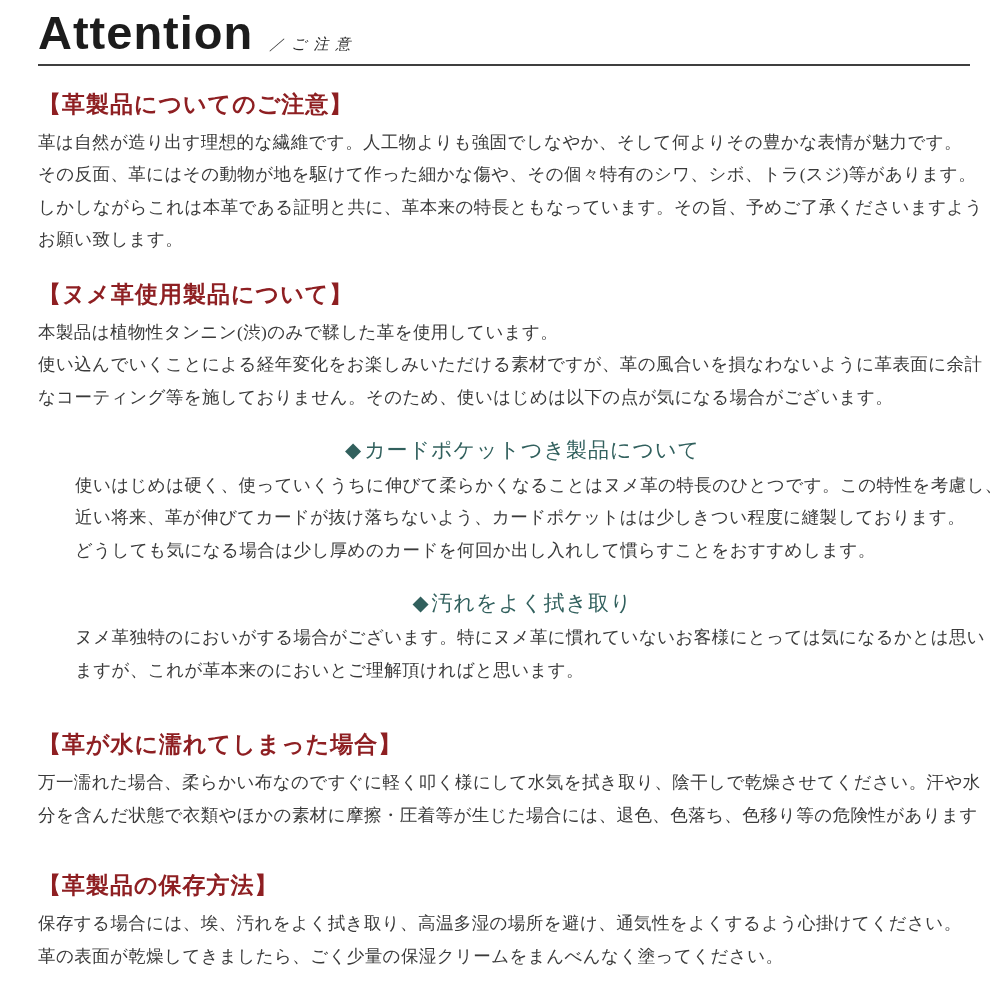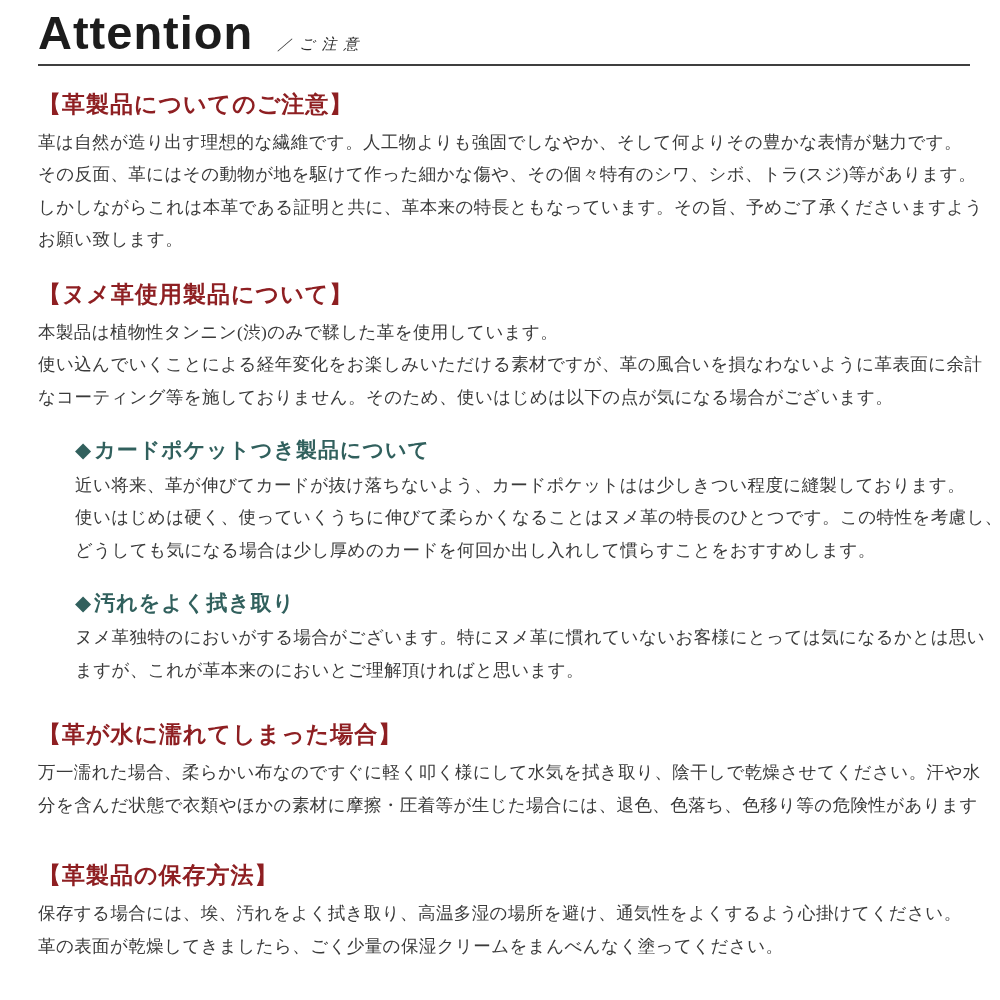--- a/index.html
+++ b/index.html
@@ -11,21 +11,21 @@
   }
   *{margin:0;padding:0;box-sizing:border-box;}
   html,body{background:#ffffff;}
   body{
     width:1000px;height:1000px;
     font-family:"Liberation Serif","DejaVu Serif",serif;
     color:var(--body-color);
     overflow:hidden;
   }
   .page{padding:6px 30px 0 38px;}
-  .header{display:flex;align-items:baseline;gap:8px;}
+  .header{display:flex;align-items:baseline;}
   .title-en{
     font-family:"Liberation Sans","DejaVu Sans",sans-serif;
     font-weight:bold;
     font-size:47px;
     letter-spacing:1px;
     color:var(--title-color);
     line-height:1.15;
   }
   .title-ja{
     font-style:italic;
@@ -51,27 +51,28 @@
   .body-line{
     font-size:17.5px;
     line-height:32.5px;
     letter-spacing:0.4px;
     white-space:nowrap;
   }
   .subsection{margin-top:24px;margin-left:37px;}
   .sub-heading{
     color:var(--sub-color);
     font-size:21px;
-    font-weight:bold;
+    font-weight:normal;
     letter-spacing:1px;
     line-height:1.3;
     margin-bottom:4px;
+    text-align:center;
   }
   .sub-heading .diamond{margin-right:2px;}
-  .sec-s3{margin-top:34px;}
+  .sec-s3{margin-top:44px;}
   .sec-s4{margin-top:40px;}
 </style>
 </head>
 <body>
 
 <div class="page">
 
   <div class="header">
     <span class="title-en">Attention</span>
     <span class="title-ja">／ご注意</span>
@@ -90,22 +91,22 @@
     <div class="section-heading">【ヌメ革使用製品について】</div>
     <div class="body-line">本製品は植物性タンニン(渋)のみで鞣した革を使用しています。</div>
     <div class="body-line">使い込んでいくことによる経年変化をお楽しみいただける素材ですが、革の風合いを損なわないように革表面に余計</div>
     <div class="body-line">なコーティング等を施しておりません。そのため、使いはじめは以下の点が気になる場合がございます。</div>
   </div>
 
   <div class="subsection">
     <div class="sub-heading">
       <span class="diamond">◆</span><span>カードポケットつき製品について</span>
     </div>
+    <div class="body-line">使いはじめは硬く、使っていくうちに伸びて柔らかくなることはヌメ革の特長のひとつです。この特性を考慮し、</div>
     <div class="body-line">近い将来、革が伸びてカードが抜け落ちないよう、カードポケットはは少しきつい程度に縫製しております。</div>
-    <div class="body-line">使いはじめは硬く、使っていくうちに伸びて柔らかくなることはヌメ革の特長のひとつです。この特性を考慮し、</div>
     <div class="body-line">どうしても気になる場合は少し厚めのカードを何回か出し入れして慣らすことをおすすめします。</div>
   </div>
 
   <div class="subsection">
     <div class="sub-heading">
       <span class="diamond">◆</span><span>汚れをよく拭き取り</span>
     </div>
     <div class="body-line">ヌメ革独特のにおいがする場合がございます。特にヌメ革に慣れていないお客様にとっては気になるかとは思い</div>
     <div class="body-line">ますが、これが革本来のにおいとご理解頂ければと思います。</div>
   </div>

